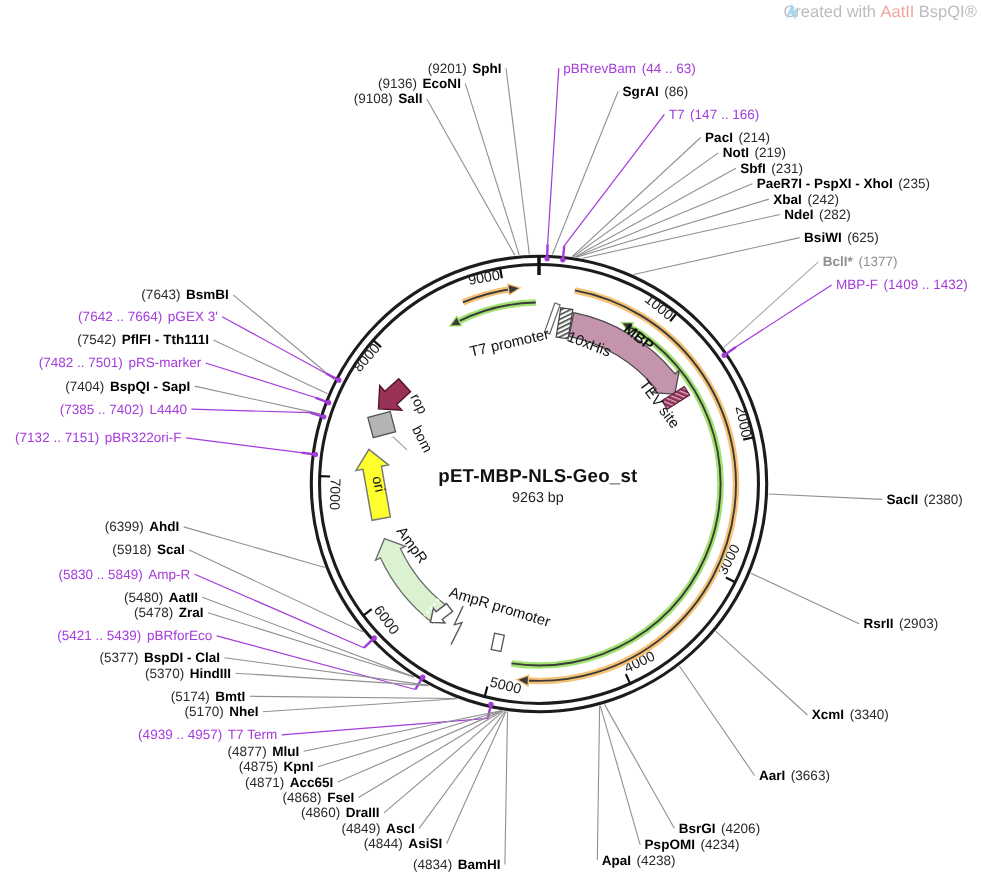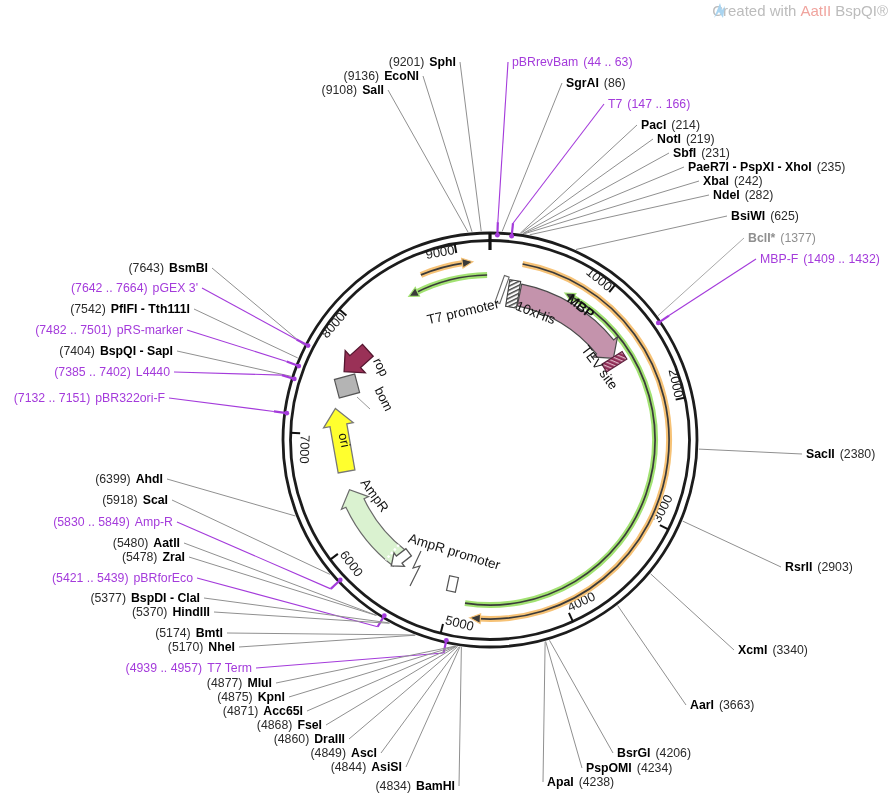--- a/index.html
+++ b/index.html
@@ -299,20 +299,24 @@
       <g>
         <line x1="406" y1="767" x2="459.97876720637703" y2="646.8326028012777" stroke="#909090" stroke-width="1"></line>
         <text x="402" y="771" text-anchor="end" font-size="12.3"><tspan fill="#2a2a2a" font-weight="normal">(4844)</tspan><tspan fill="#000000" font-weight="bold" dx="5">AsiSI</tspan></text>
       </g>
       <g>
         <line x1="459" y1="786" x2="461.3824132686463" y2="647.0314800451213" stroke="#909090" stroke-width="1"></line>
         <text x="455" y="790" text-anchor="end" font-size="12.3"><tspan fill="#2a2a2a" font-weight="normal">(4834)</tspan><tspan fill="#000000" font-weight="bold" dx="5">BamHI</tspan></text>
       </g>
     </svg>
 
+  <div class="title-block">
+    <div class="plasmid-name">pET-MBP-NLS-Geo_st</div>
+    <div class="plasmid-size">9263 bp</div>
+  </div>
 
   <div class="watermark">
     <svg width="15" height="17" viewBox="0 0 15 17">
       <path d="M2,16 L8,1 L10,8 L13,4 L11,16 L7,10 Z" fill="#a9d4f0"></path>
     </svg>
     <span>Created with </span>
       <span class="wm-red">AatII</span>
       <span>BspQI®</span>
   </div>
 </div>

